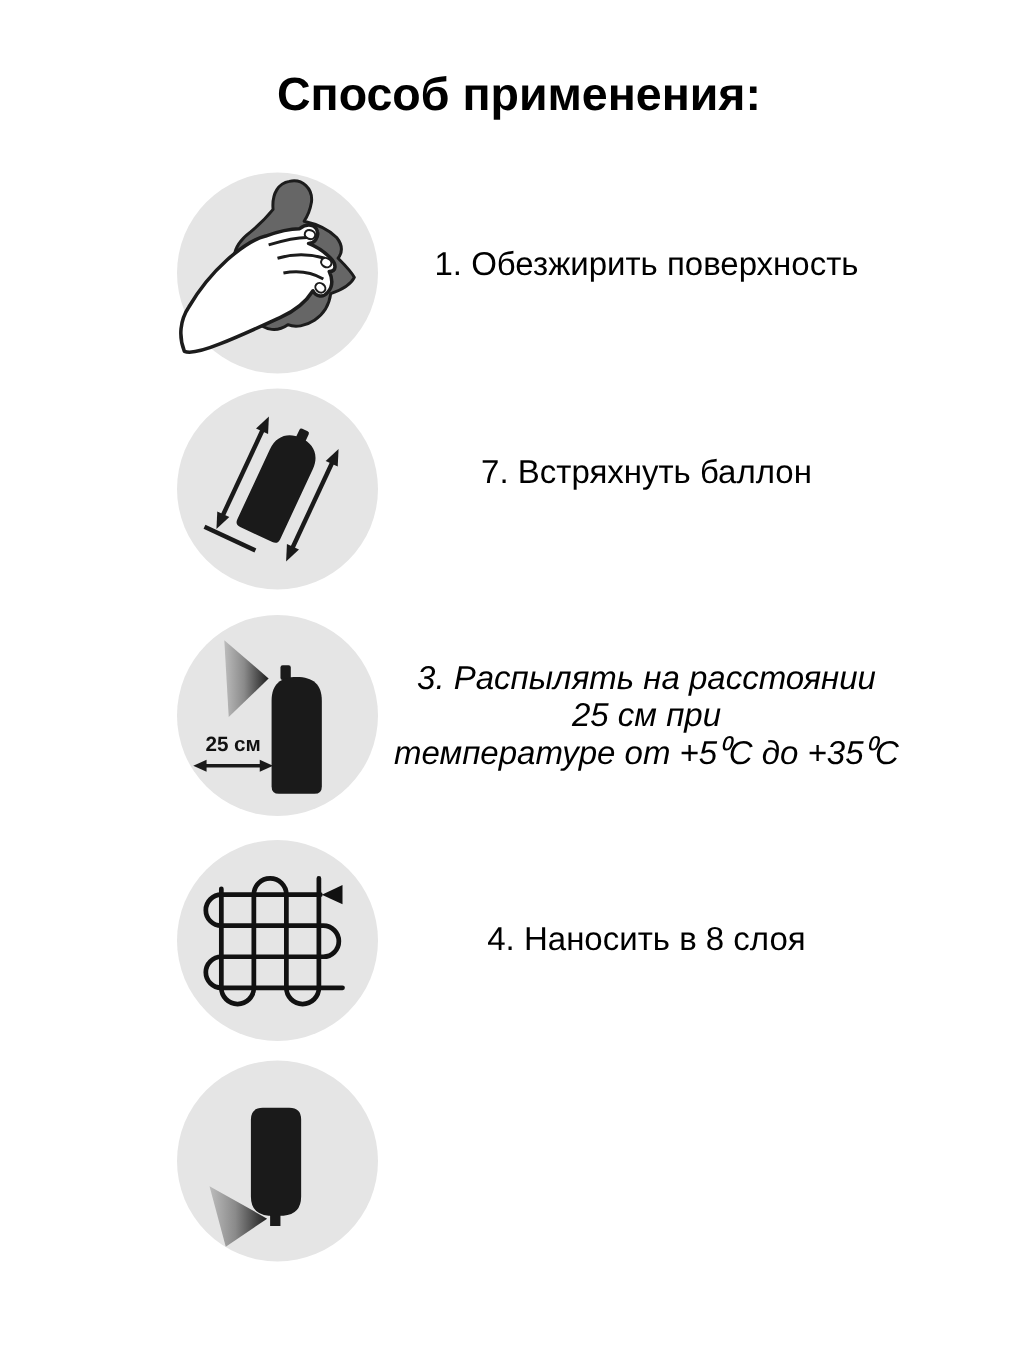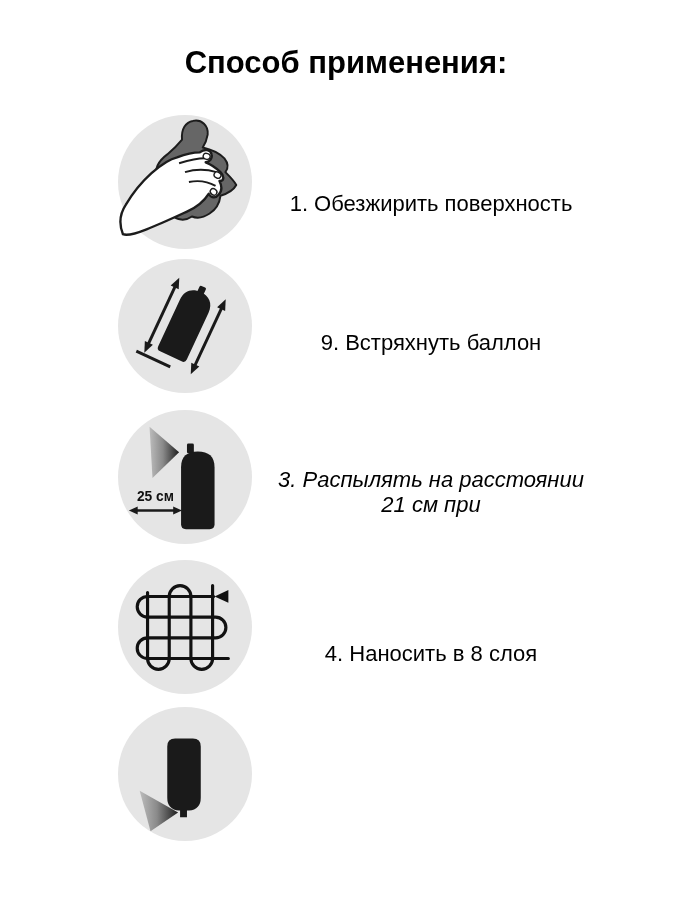--- a/index.html
+++ b/index.html
@@ -11,21 +11,21 @@
     position:absolute;top:44px;left:0;width:100%;margin:4px;
     text-align:center;font-size:31px;font-weight:bold;line-height:30px;
   }
   .circle{
     position:absolute;left:118px;width:134px;height:134px;
     border-radius:50%;background:#e5e5e5;
   }
   .circle svg{display:block;width:134px;height:134px;}
   .steptext{
     position:absolute;left:258px;width:346px;text-align:center;
-    font-size:22px;line-height:25px;margin-top:28px;
+    font-size:22px;line-height:25px;
   }
   .steptext.lh27{line-height:27px;}
   .t1{top:163px;}
   .t2{top:302px;}
   .t3{top:439px;font-style:italic;}
   .t4{top:613px;}
   .t5{top:751px;}
   .c1{top:115px;}
   .c2{top:259px;}
   .c3{top:410px;}
@@ -75,21 +75,21 @@
         <polygon points="42,26 37.5,37 46.5,37" fill="#1a1a1a"></polygon>
         <polygon points="42,110 37.5,99 46.5,99" fill="#1a1a1a"></polygon>
         <line x1="94" y1="35" x2="94" y2="101" stroke="#1a1a1a" stroke-width="3"></line>
         <polygon points="94,26 89.5,37 98.5,37" fill="#1a1a1a"></polygon>
         <polygon points="94,110 89.5,99 98.5,99" fill="#1a1a1a"></polygon>
         <line x1="34" y1="112" x2="72" y2="112" stroke="#1a1a1a" stroke-width="3"></line>
       </g>
     </svg>
   </div>
   <div class="steptext t2">
-    <div>9. Встряхнуть баллон</div>
+    <div>7. Встряхнуть баллон</div>
   </div>
 
   <div class="circle c3">
     <svg viewBox="0 0 136 136">
       <defs>
         <linearGradient id="coneGrad3" x1="100%" y1="50%" x2="0%" y2="50%">
           <stop offset="0%" stop-color="#1e1e1e"></stop>
           <stop offset="55%" stop-color="#8a8a8a"></stop>
           <stop offset="100%" stop-color="#bcbcbc"></stop>
         </linearGradient>
@@ -98,21 +98,22 @@
       <rect x="70" y="34" width="7" height="10" rx="1.5" fill="#1a1a1a"></rect>
       <path d="M 64,58 C 64,47 70,42 81,42 C 92,42 98,47 98,58 L 98,116 Q 98,121 93,121 L 69,121 Q 64,121 64,116 Z" fill="#1a1a1a"></path>
       <text x="38" y="92" text-anchor="middle" font-family="Liberation Sans, sans-serif" font-size="14" font-weight="bold" fill="#111111">25 см</text>
       <line x1="18" y1="102" x2="58" y2="102" stroke="#1a1a1a" stroke-width="2.4"></line>
       <polygon points="11,102 20,98 20,106" fill="#1a1a1a"></polygon>
       <polygon points="65,102 56,98 56,106" fill="#1a1a1a"></polygon>
     </svg>
   </div>
   <div class="steptext t3">
     <div>3. Распылять на расстоянии</div>
-    <div>21 см при</div>
+    <div>25 см при</div>
+    <div>температуре от +5⁰С до +35⁰С</div>
   </div>
 
   <div class="circle c4">
     <svg viewBox="0 0 136 136">
       <path d="M 97,37 H 30 A 10.5,10.5 0 0 0 30,58 H 99 A 10.5,10.5 0 0 1 99,79 H 30 A 10.5,10.5 0 0 0 30,100 H 112" fill="none" stroke="#111111" stroke-width="3.2" stroke-linecap="round"></path>
       <path d="M 30,33 V 100 A 11,11 0 0 0 52,100 V 37 A 11,11 0 0 1 74,37 V 100 A 11,11 0 0 0 96,100 V 26" fill="none" stroke="#111111" stroke-width="3.2" stroke-linecap="round"></path>
       <polygon points="98,37 112,30.5 112,43.5" fill="#111111"></polygon>
     </svg>
   </div>
   <div class="steptext t4">

